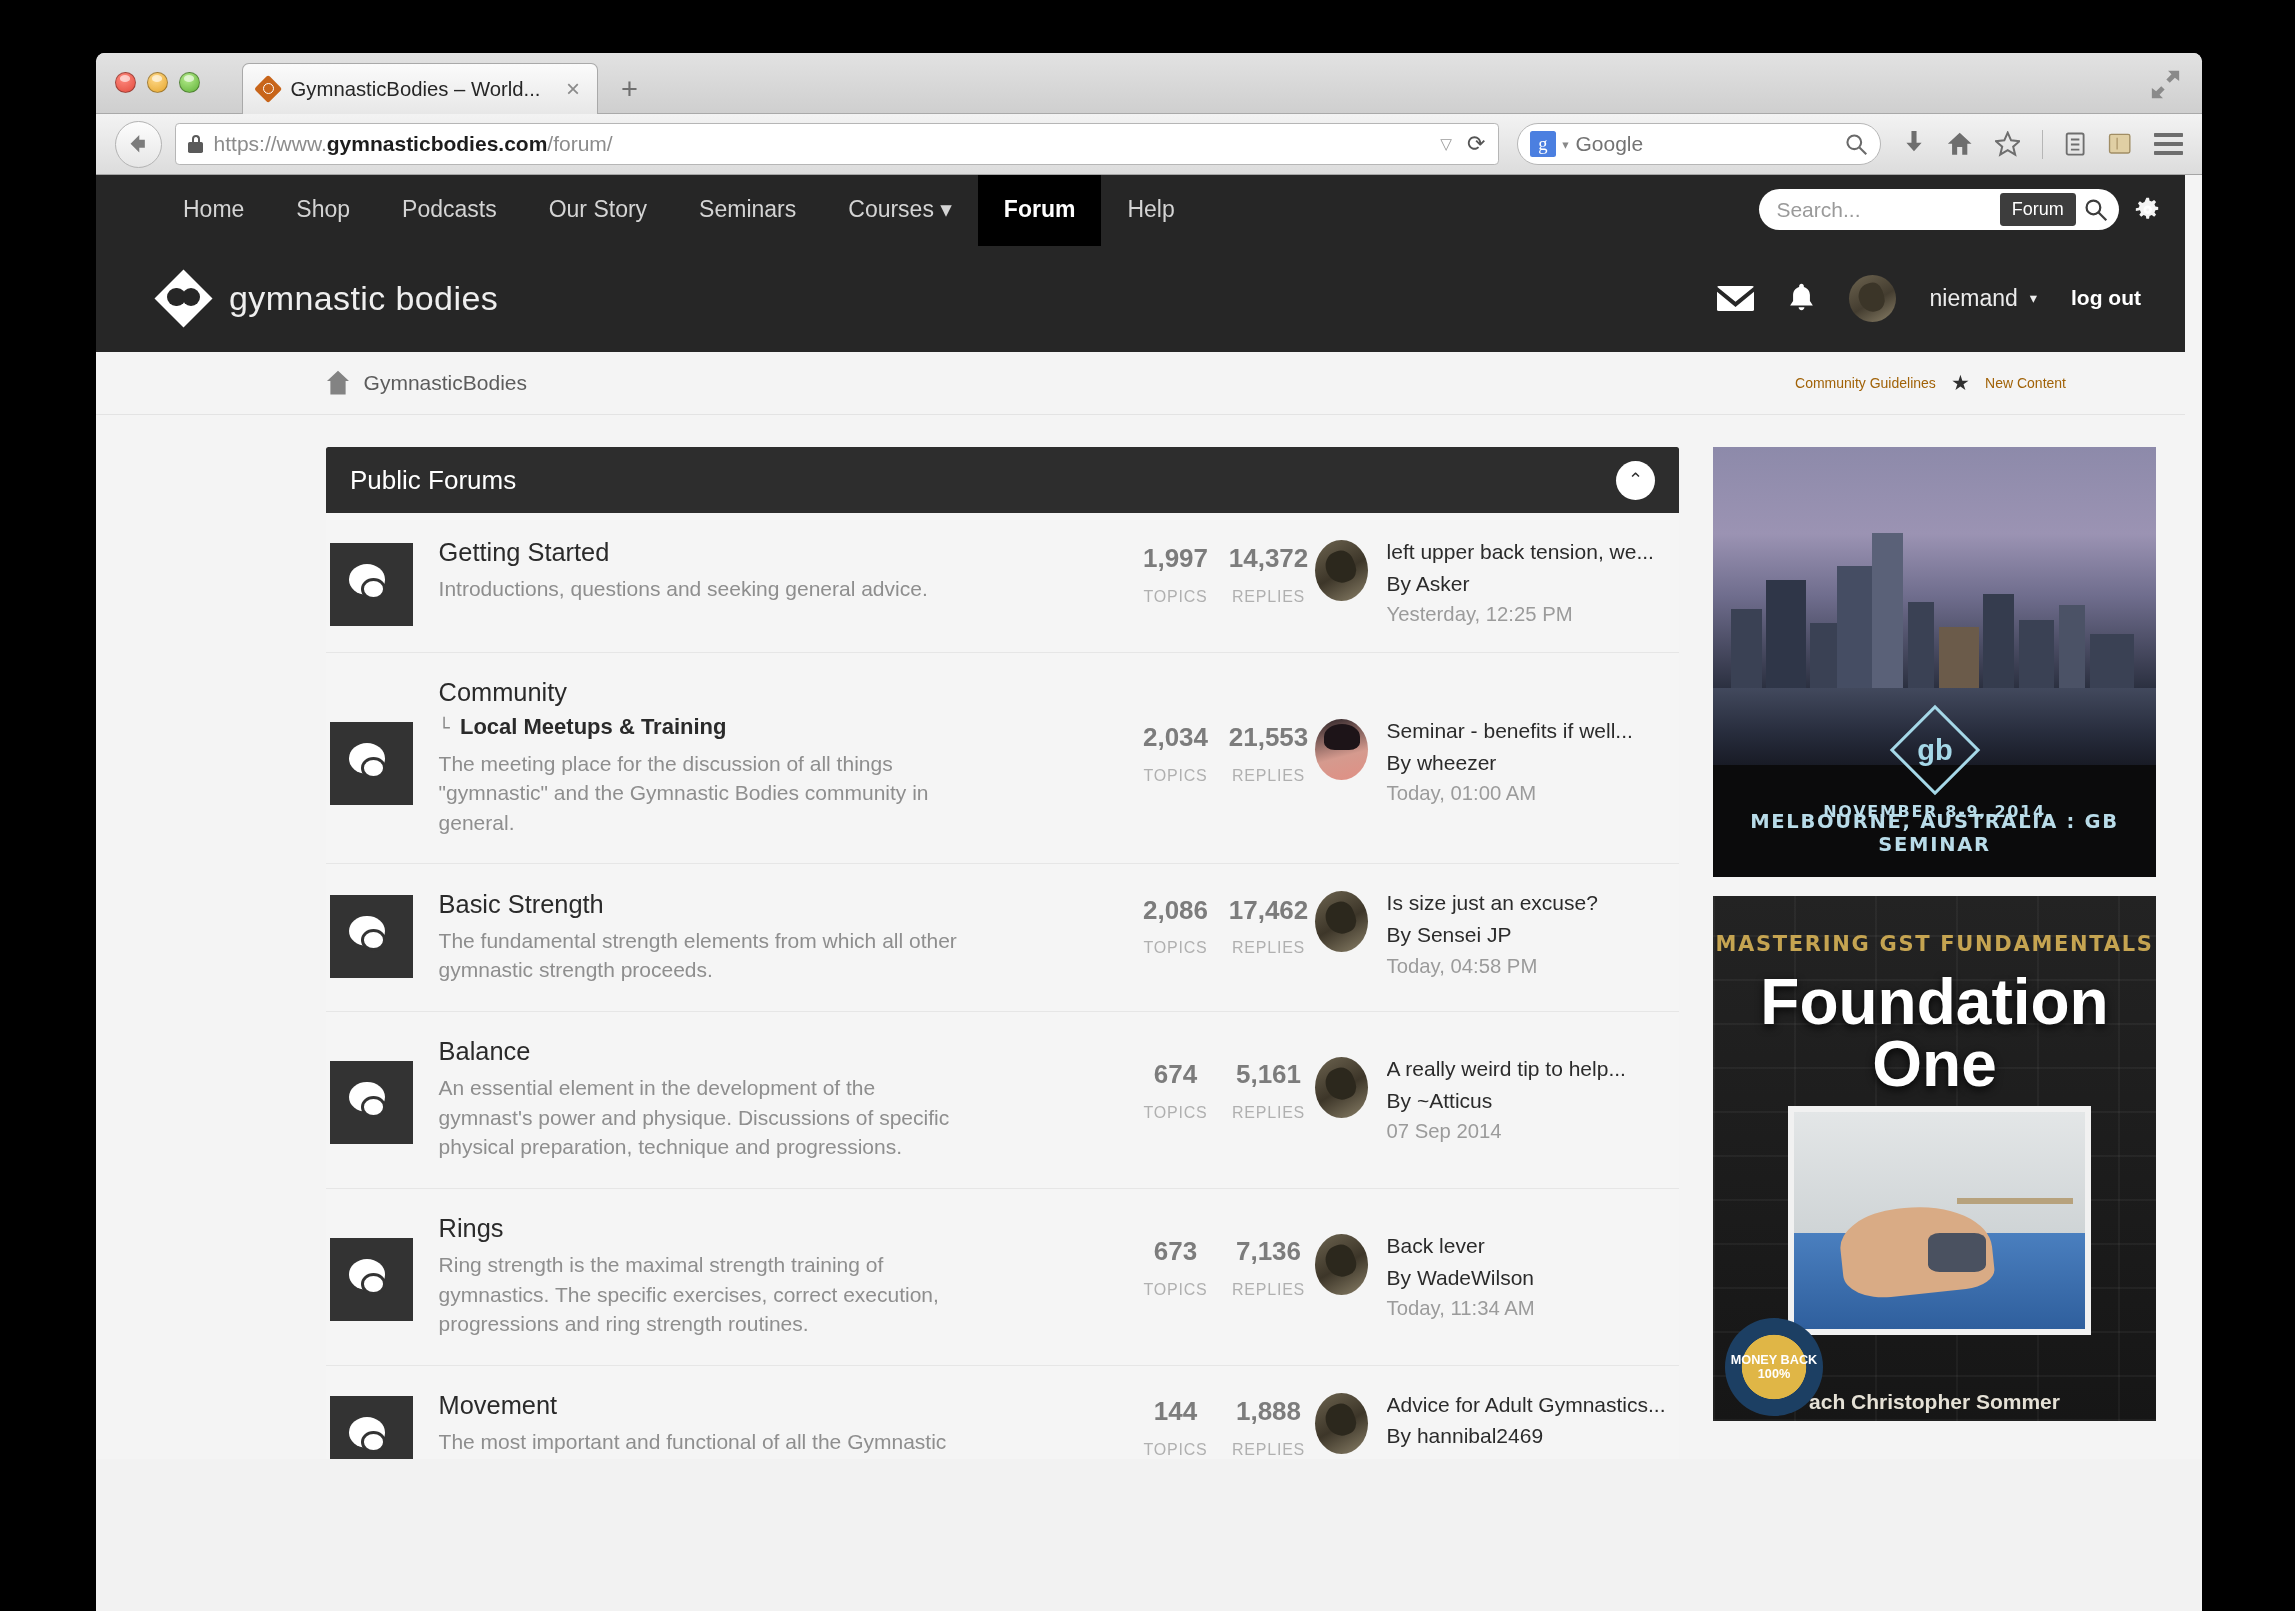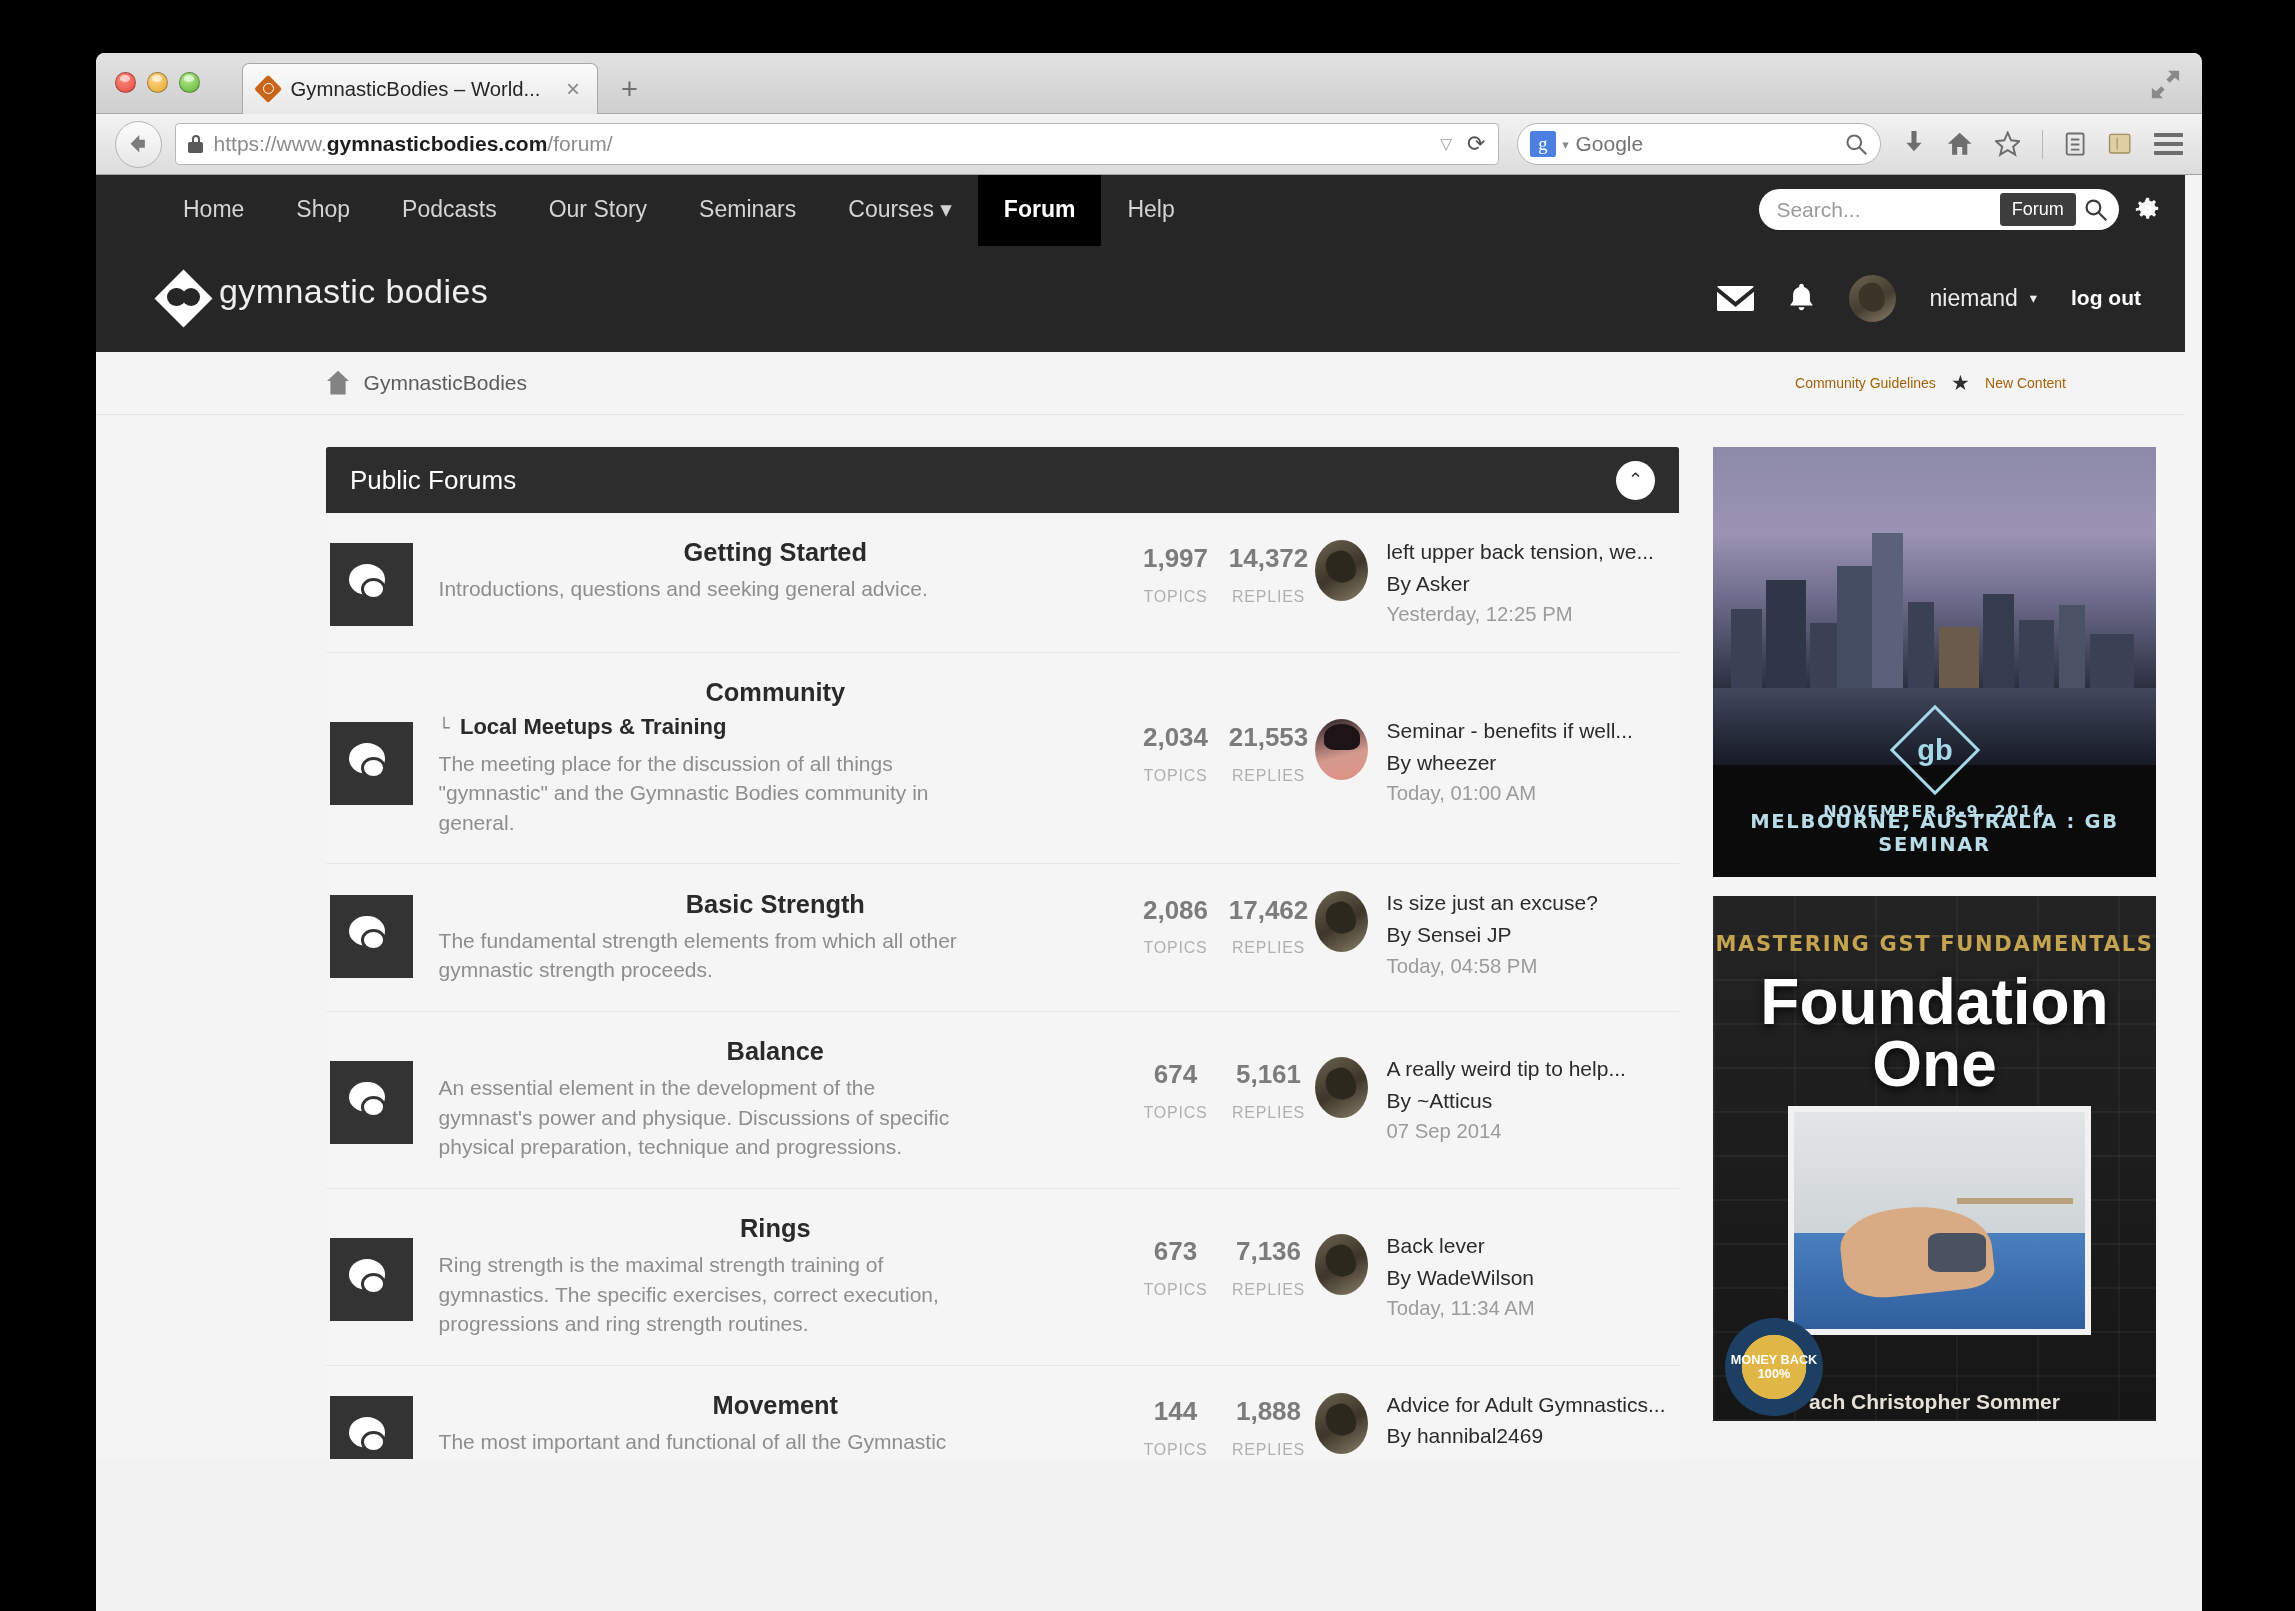--- a/index.html
+++ b/index.html
@@ -139,21 +139,21 @@
     background: #3d3d3d; color: #fff; font-size: 18px;
     padding: 6px 12px; border-radius: 3.4px; margin-right: 8.5px;
   }
   .gear-icon { color: #fff; margin-right: 42px; }
 
   
   .site-header {
     height: 108px; background: #262626;
     display: flex; align-items: center; padding: 0 61px 0 61px;
   }
-  .logo-wrap { display: flex; align-items: flex-start; gap: 9px; }
+  .logo-wrap { display: flex; align-items: center; gap: 19px; }
   .logo-diamond {
     width: 53px; height: 53px; position: relative;
   }
   .logo-diamond .dm {
     position: absolute; left: 6px; top: 6px; width: 41px; height: 41px;
     background: #fff; transform: rotate(45deg);
   }
   .logo-diamond .c1, .logo-diamond .c2 {
     position: absolute; top: 16px; width: 18.6px; height: 18.6px;
     border-radius: 50%; background: #262626;
@@ -220,23 +220,22 @@
   .bubble .b1 {
     position: absolute; left: 0; top: 0; width: 36px; height: 30.5px;
     background: #fff; border-radius: 50%;
   }
   .bubble .b2 {
     position: absolute; left: 12px; top: 13.6px; width: 25.4px; height: 22px;
     background: #fff; border-radius: 50%; border: 3.4px solid #333;
   }
   .row-main { flex: 1; padding-left: 25.4px; padding-right: 17px; min-width: 0; }
   .row-title {
-    font-size: 25.4px; font-weight: bold; color: #2a2a2a; margin-bottom: 6.8px;
+    font-size: 25.4px; font-weight: normal; color: #2a2a2a; margin-bottom: 6.8px;
     cursor: pointer;
-    text-align: center;
   }
   .sub-forum {
     font-size: 22px; font-weight: bold; color: #2a2a2a;
     display: flex; align-items: center; gap: 10.2px; margin-bottom: 8.5px;
   }
   .sub-mark { color: #888; font-size: 18.6px; font-family: "DejaVu Sans", sans-serif; }
   .row-desc { font-size: 21px; color: #8e8e8e; line-height: 1.42; max-width: 525px; }
 
   .row-stat { flex: 0 0 93px; text-align: center; padding-top: 5.1px; }
   .stat-num { font-size: 26px; color: #7c7c7c; font-weight: bold; }

